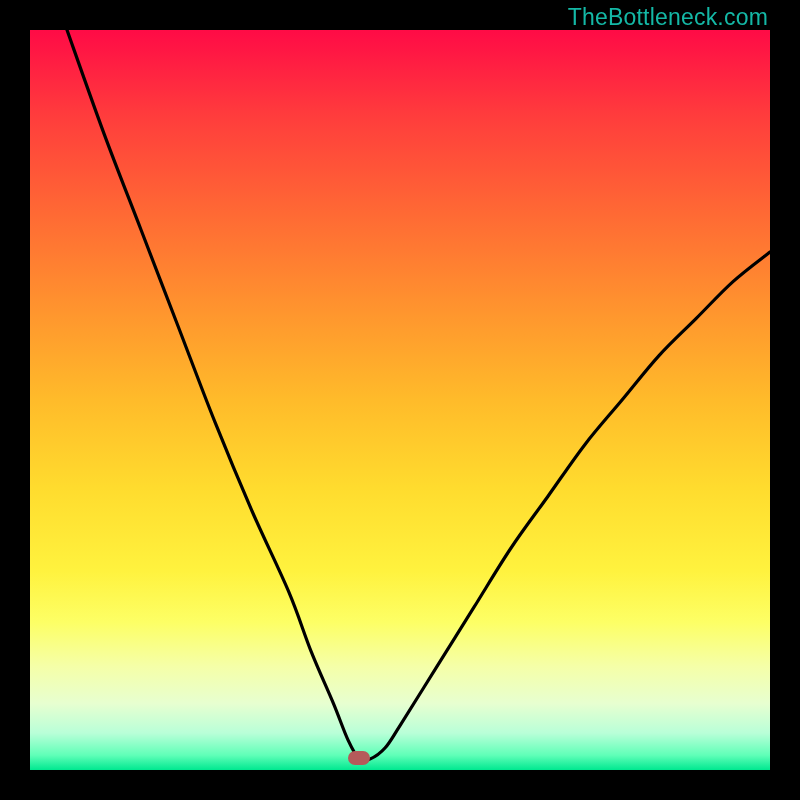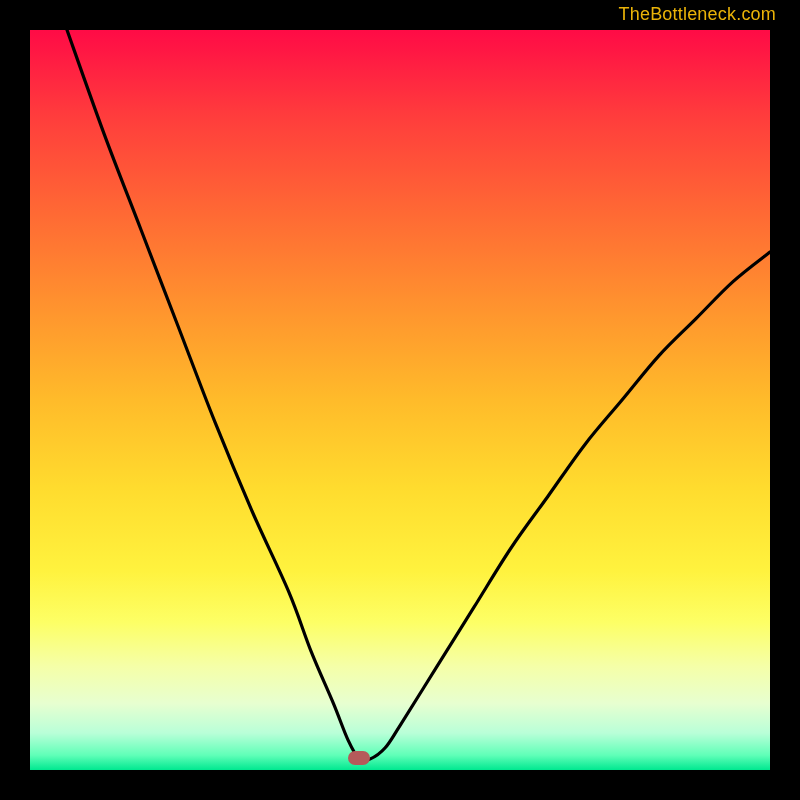--- a/index.html
+++ b/index.html
@@ -36,23 +36,23 @@
       #fdff65 80%,
       #f5ffa8 86%,
       #e7ffd0 91%,
       #b9ffd8 95%,
       #60ffb8 98%,
       #00e890 100%);
   }
   .watermark {
     position: absolute;
     top: 4px;
-    right: 24px;
-    color: #eab308;
-    font-size: 18px;
+    right: 32px;
+    color: #14b8a6;
+    font-size: 23px;
     font-weight: 500;
     letter-spacing: 0.2px;
   }
   .curve-svg {
     position: absolute;
     top: 30px;
     left: 30px;
     width: 740px;
     height: 740px;
   }

